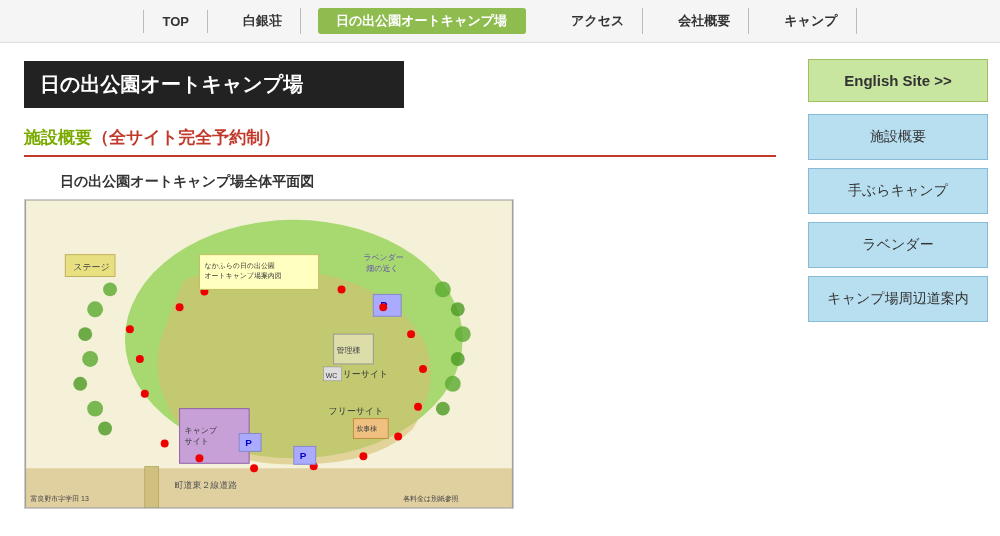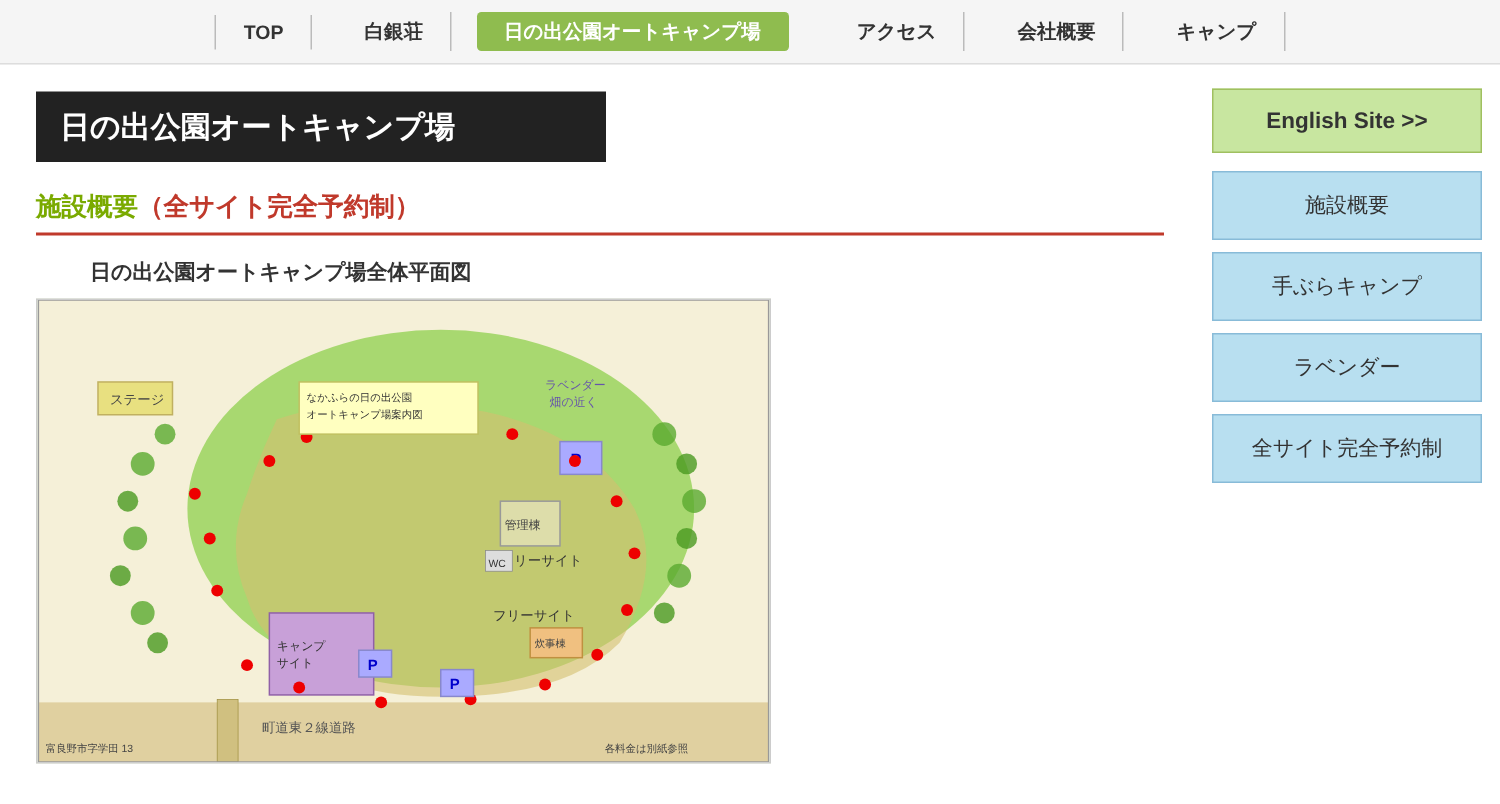--- a/index.html
+++ b/index.html
@@ -266,16 +266,16 @@
     </div>
   </div>
 
   <div class="sidebar">
 
     <button class="english-btn">English Site &gt;&gt;</button>
 
     <button class="sidebar-btn">施設概要</button>
     <button class="sidebar-btn">手ぶらキャンプ</button>
     <button class="sidebar-btn">ラベンダー</button>
-    <button class="sidebar-btn">全サイト完全予約制</button>
+    <button class="sidebar-btn">キャンプ場周辺道案内</button>
 
   </div>
 </div>
 
 </body></html>

